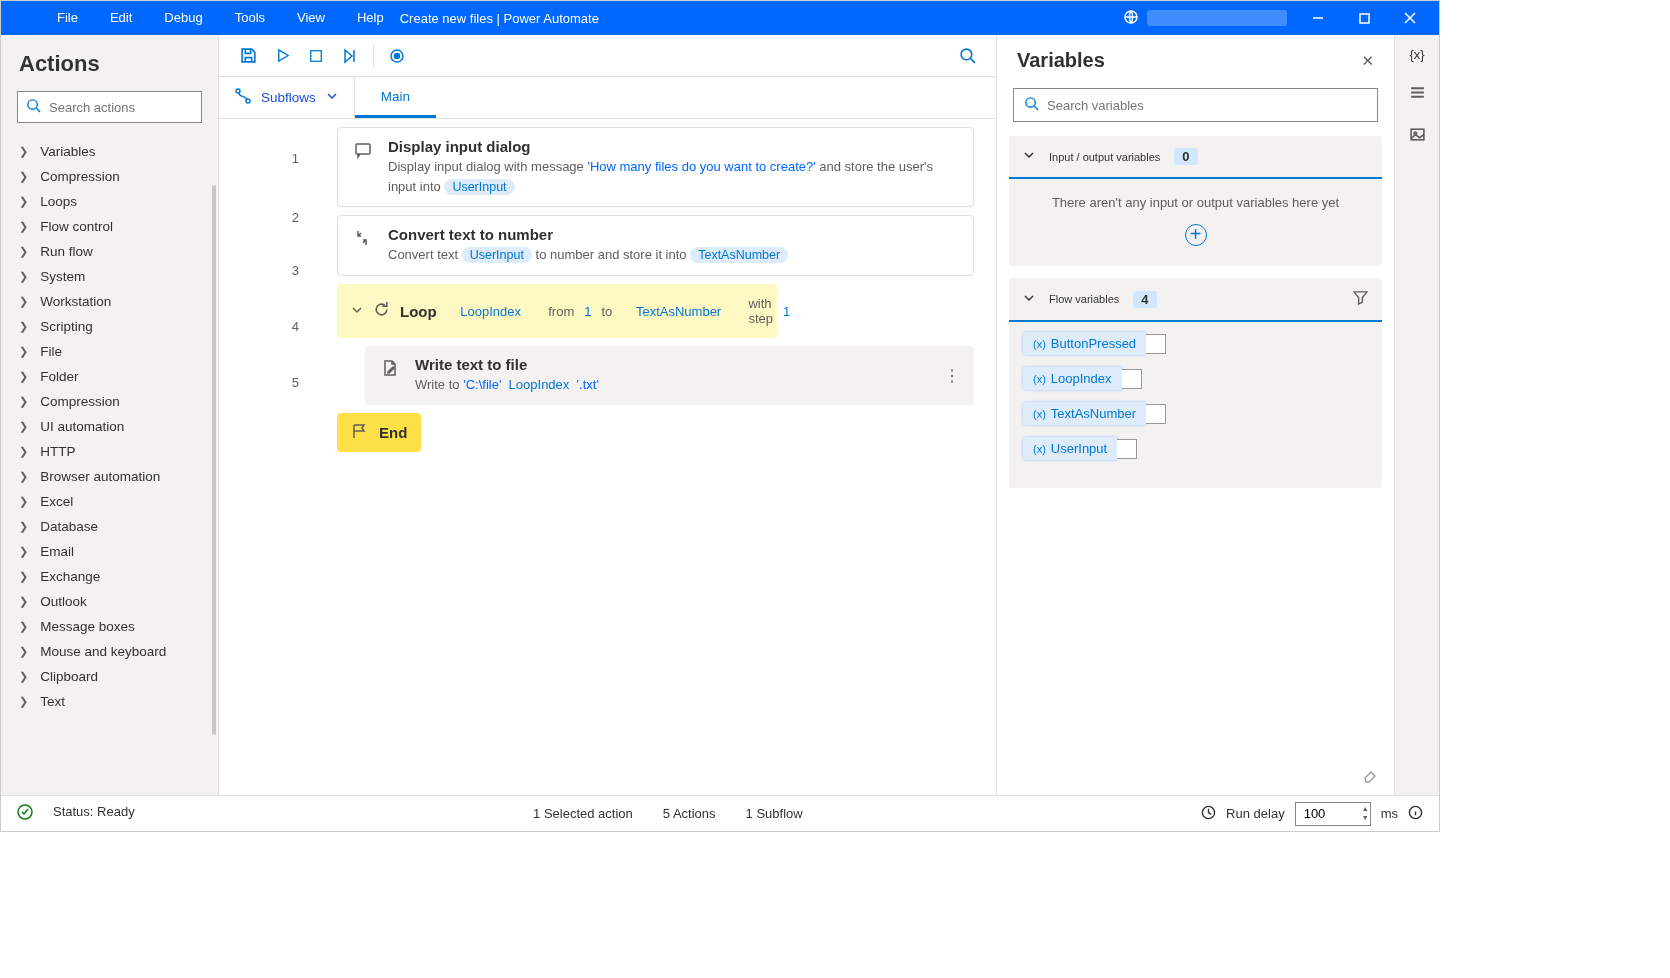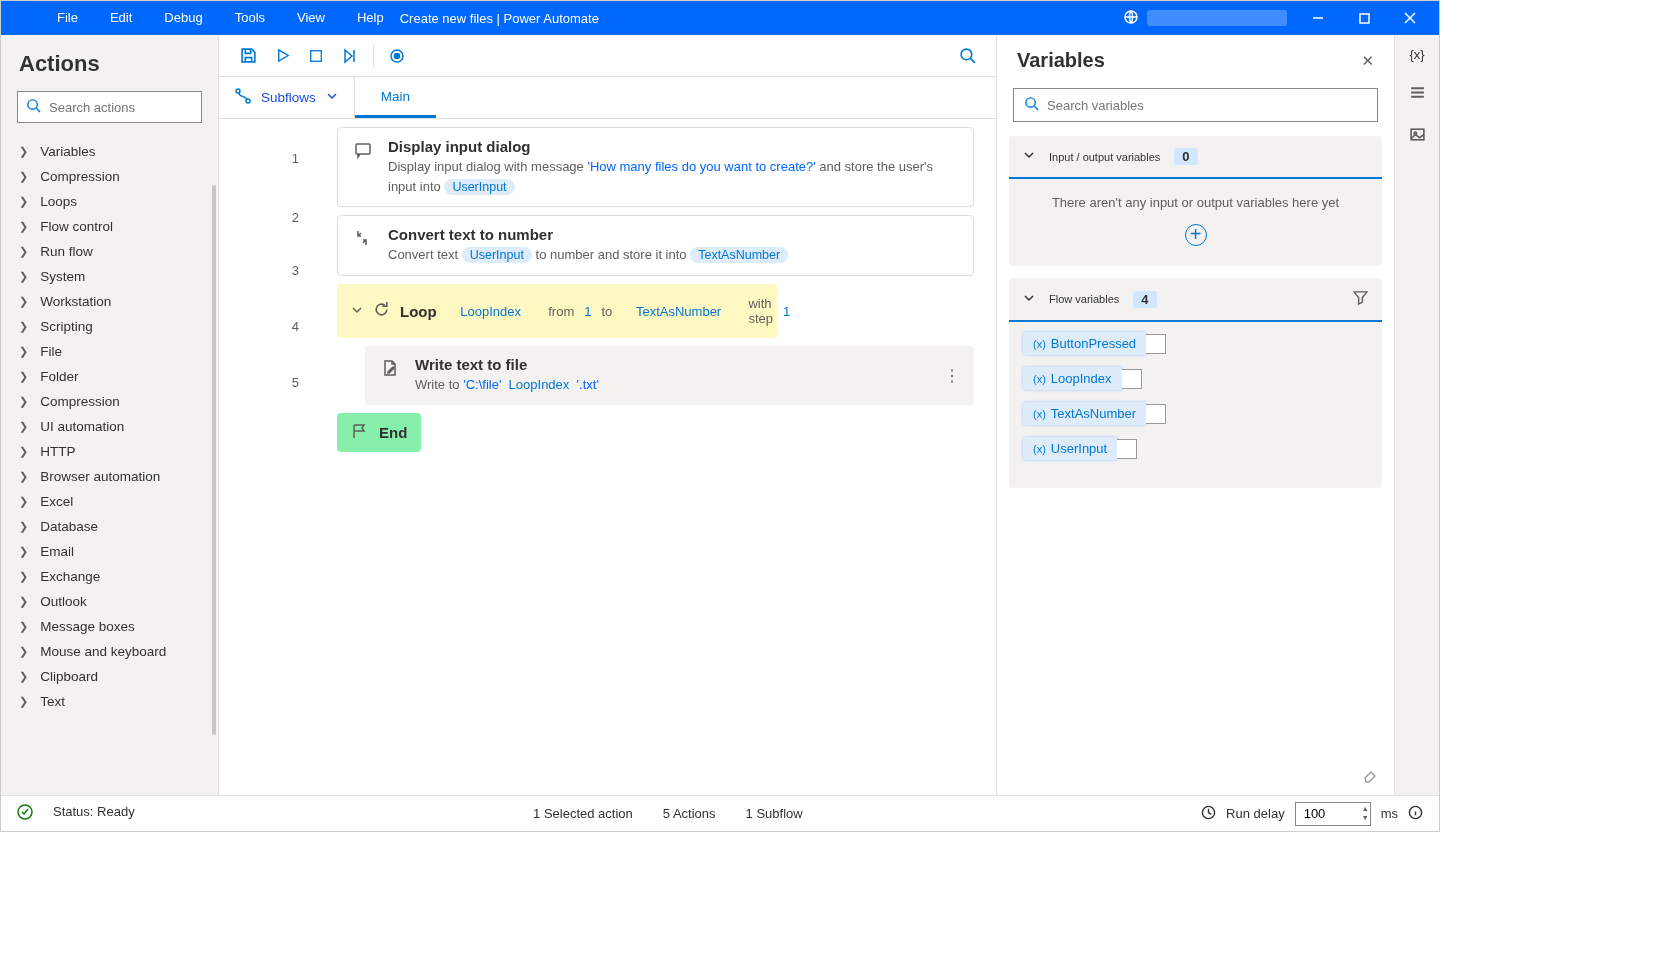--- a/index.html
+++ b/index.html
@@ -55,21 +55,21 @@
 .token { background: #deecf9; color: #0078d4; padding: 1px 8px; border-radius: 10px; font-size: 12.5px; display: inline; }
 .str { color: #0067ff; }
 .loop-row { background: #fef9c3; border-radius: 4px; padding: 12px 14px; display: flex; align-items: center; gap: 10px; margin-bottom: 8px; width: 440px; }
 .loop-row .collapse { color: #605e5c; cursor: pointer; }
 .loop-title { font-weight: 600; font-size: 15px; color: #323130; }
 .loop-text { font-size: 13px; color: #605e5c; }
 .loop-link { color: #0078d4; }
 .nested { margin-left: 28px; }
 .nested .step-card { background: #f3f2f1; border: none; position: relative; }
 .step-more { position: absolute; right: 14px; top: 50%; transform: translateY(-50%); color: #605e5c; cursor: pointer; font-size: 16px; }
-.end-row { background: #86efac; border-radius: 4px; padding: 10px 14px; display: inline-flex; align-items: center; gap: 12px; }
+.end-row { background: #fde047; border-radius: 4px; padding: 10px 14px; display: inline-flex; align-items: center; gap: 12px; }
 .end-title { font-weight: 600; font-size: 15px; color: #323130; }
 
 
 .vars-pane { width: 398px; background: #fff; display: flex; flex-direction: column; border-right: 1px solid #e1dfdd; }
 .vars-header { display: flex; align-items: center; padding: 14px 20px 10px; }
 .vars-title { font-size: 20px; font-weight: 600; flex: 1; }
 .vars-close { cursor: pointer; color: #605e5c; font-size: 15px; }
 .vars-search { margin: 6px 16px 14px; border: 1px solid #8a8886; height: 34px; display: flex; align-items: center; padding: 0 10px; }
 .vars-search input { border: none; outline: none; flex: 1; font-size: 13px; margin-left: 8px; }
 .var-section { background: #f3f2f1; border-radius: 4px; margin: 0 12px 12px; }

